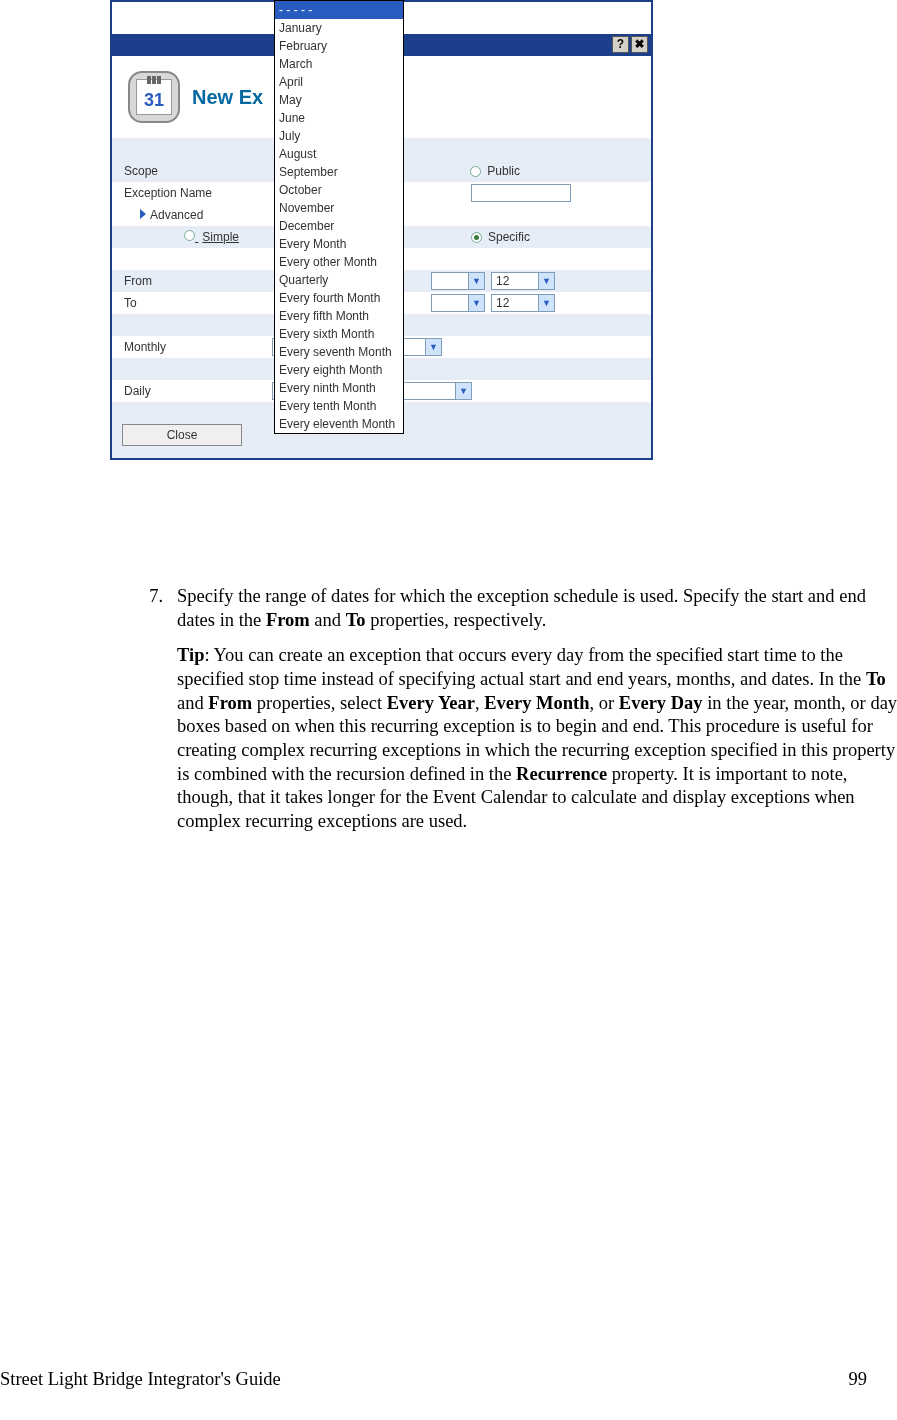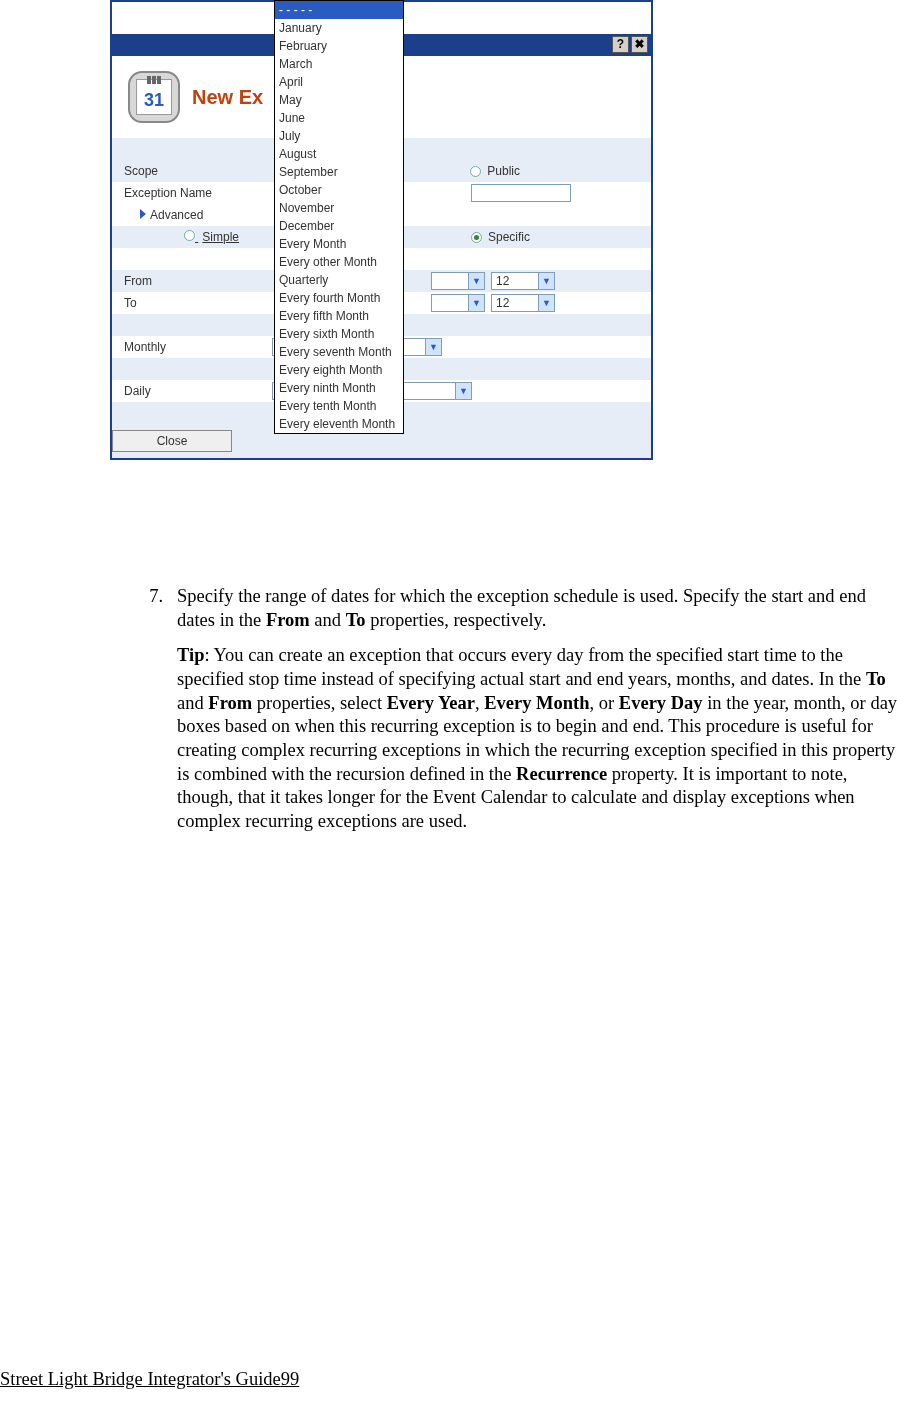--- a/index.html
+++ b/index.html
@@ -74,21 +74,21 @@
     display:flex; justify-content:space-between;
   }
   .cal-icon .rings span { width:4px; height:8px; background:#666; }
   .cal-icon .num {
     position:absolute; bottom:3px; left:0; right:0;
     text-align:center; font-weight:bold; color:#2a5bc1; font-size:18px;
   }
   .header-title {
     position:absolute; left: 80px; top: 30px;
     font-family: Verdana, Arial, sans-serif;
-    font-size: 20px; color:#c2410c; font-weight:bold;
+    font-size: 20px; color:#0369a1; font-weight:bold;
   }
   .body-rows { width:100%; }
   .row {
     display:flex;
     align-items:center;
     height:22px;
     border-top: 0;
   }
   .row.alt { background:#e6edf7; }
   .row .lbl {
@@ -124,21 +124,22 @@
   .adv-arrow {
     width:0; height:0; display:inline-block;
     border-top:5px solid transparent;
     border-bottom:5px solid transparent;
     border-left:6px solid #2a5bc1;
     margin-right:4px;
   }
   .footer-row {
     height: 34px;
     background:#e6edf7;
-    display:flex; align-items:center;
+    display:flex; 
+    padding-left:10px;
   }
   .btn {
     width: 120px; height:22px;
     border:1px solid #888;
     background:#efefef;
     font-family:Tahoma, Arial, sans-serif;
     font-size:12px;
     text-align:center;
     line-height:20px;
   }
@@ -168,22 +169,22 @@
   .step-num { width: 42px; text-align:right; padding-right:14px; }
   .step-body { flex:1; }
   b { font-weight: bold; }
   .page-footer {
     position:absolute;
     bottom: 30px;
     left: 0;
     width: 897px;
     font-size: 18.5px;
     display:flex;
+    justify-content:space-between;
     padding: 0 30px 0 0;
-    text-decoration: underline;
   }
   .row.spacer { height:22px; }
 </style>
 </head>
 <body>
 
 <div class="page">
 
   <div class="figure-wrap">
     <div class="dlg">

